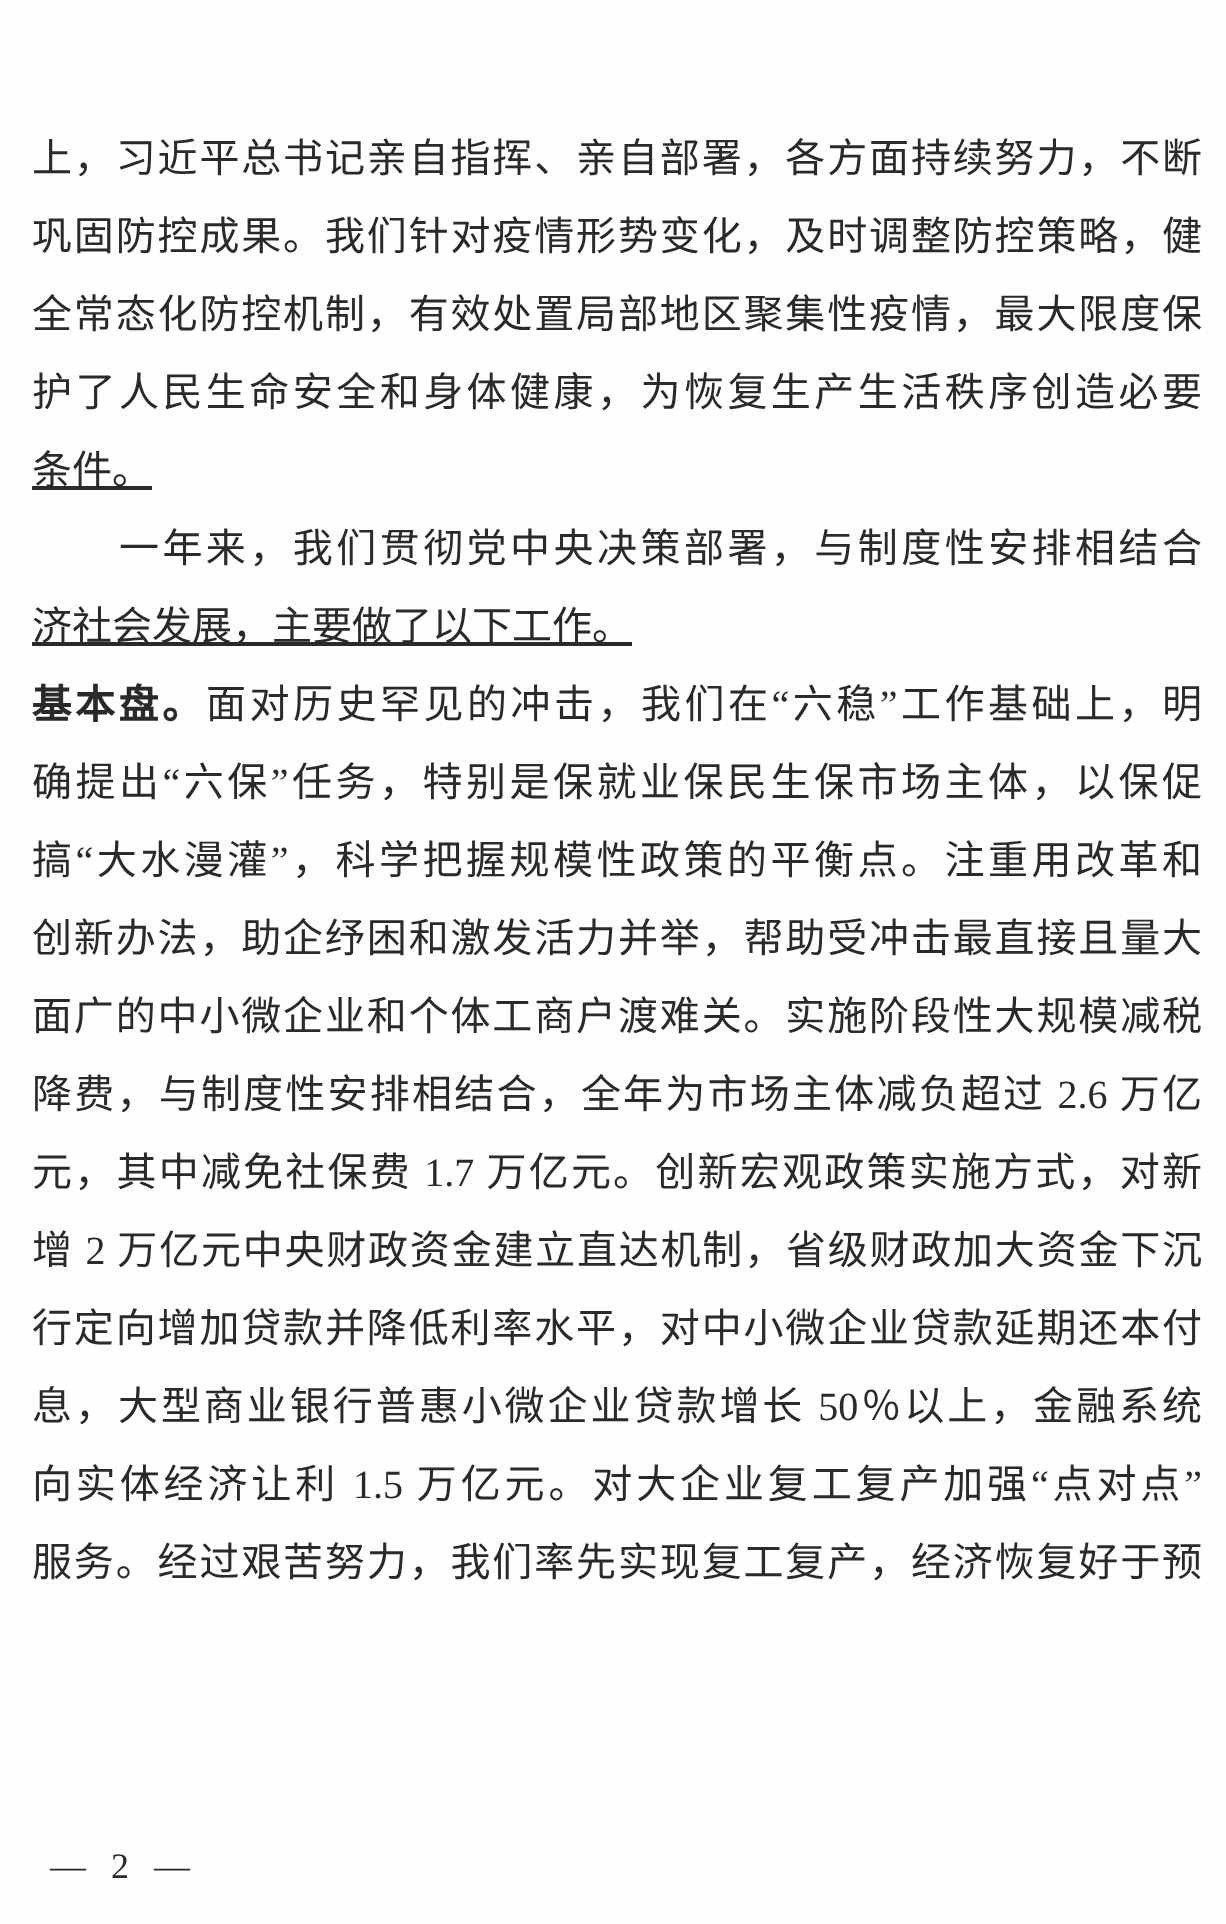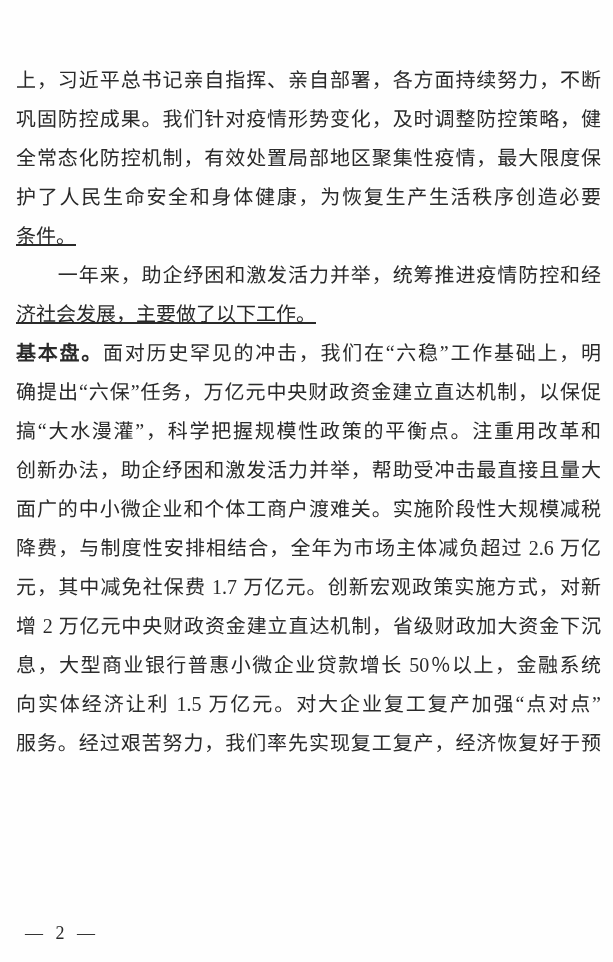--- a/index.html
+++ b/index.html
@@ -52,28 +52,29 @@
 </head>
 <body>
 
 <div class="page">
   <div class="textblock">
     <div class="line"><span class="b"></span><span>上，习近平总书记亲自指挥、亲自部署，各方面持续努力，不断</span></div>
     <div class="line"><span class="b"></span><span>巩固防控成果。我们针对疫情形势变化，及时调整防控策略，健</span></div>
     <div class="line"><span class="b"></span><span>全常态化防控机制，有效处置局部地区聚集性疫情，最大限度保</span></div>
     <div class="line"><span class="b"></span><span>护了人民生命安全和身体健康，为恢复生产生活秩序创造必要</span></div>
     <div class="line end"><span class="b"></span><span>条件。</span></div>
-    <div class="line"><span class="b"></span><span>　　一年来，助企纾困和激发活力并举，统筹推进疫情防控和经</span></div>
+    <div class="line"><span class="b"></span><span>　　一年来，我们贯彻党中央决策部署，与制度性安排相结合</span></div>
     <div class="line end"><span class="b"></span><span>济社会发展，主要做了以下工作。</span></div>
     <div class="line"><span class="b">基本盘。</span><span>面对历史罕见的冲击，我们在“六稳”工作基础上，明</span></div>
-    <div class="line"><span class="b"></span><span>确提出“六保”任务，万亿元中央财政资金建立直达机制，以保促</span></div>
+    <div class="line"><span class="b"></span><span>确提出“六保”任务，特别是保就业保民生保市场主体，以保促</span></div>
     <div class="line"><span class="b"></span><span>搞“大水漫灌”，科学把握规模性政策的平衡点。注重用改革和</span></div>
     <div class="line"><span class="b"></span><span>创新办法，助企纾困和激发活力并举，帮助受冲击最直接且量大</span></div>
     <div class="line"><span class="b"></span><span>面广的中小微企业和个体工商户渡难关。实施阶段性大规模减税</span></div>
     <div class="line"><span class="b"></span><span>降费，与制度性安排相结合，全年为市场主体减负超过 2.6 万亿</span></div>
     <div class="line"><span class="b"></span><span>元，其中减免社保费 1.7 万亿元。创新宏观政策实施方式，对新</span></div>
     <div class="line"><span class="b"></span><span>增 2 万亿元中央财政资金建立直达机制，省级财政加大资金下沉</span></div>
+    <div class="line"><span class="b"></span><span>行定向增加贷款并降低利率水平，对中小微企业贷款延期还本付</span></div>
     <div class="line"><span class="b"></span><span>息，大型商业银行普惠小微企业贷款增长 50％以上，金融系统</span></div>
     <div class="line"><span class="b"></span><span>向实体经济让利 1.5 万亿元。对大企业复工复产加强“点对点”</span></div>
     <div class="line"><span class="b"></span><span>服务。经过艰苦努力，我们率先实现复工复产，经济恢复好于预</span></div>
   </div>
   <div class="footer">— 2 —</div>
 </div>
 
 </body></html>

